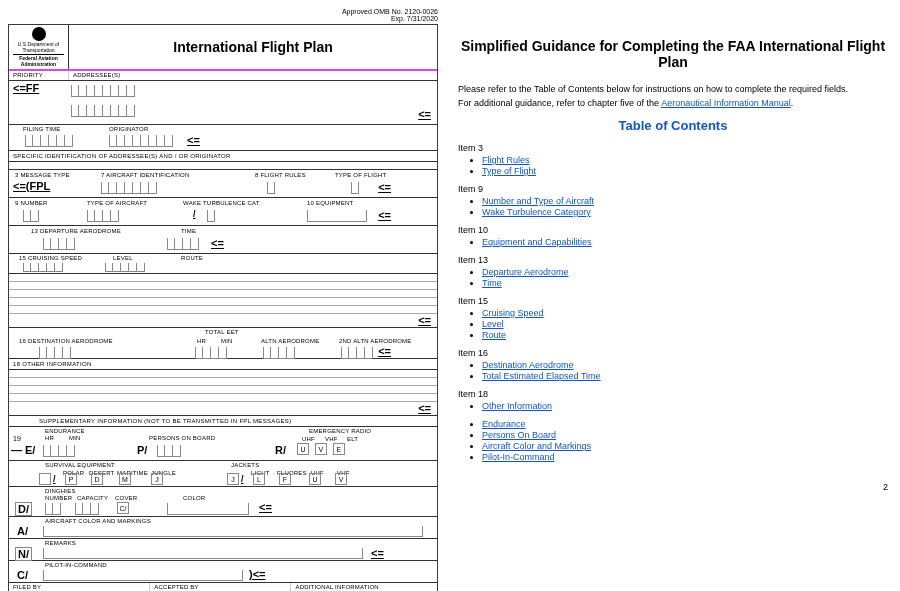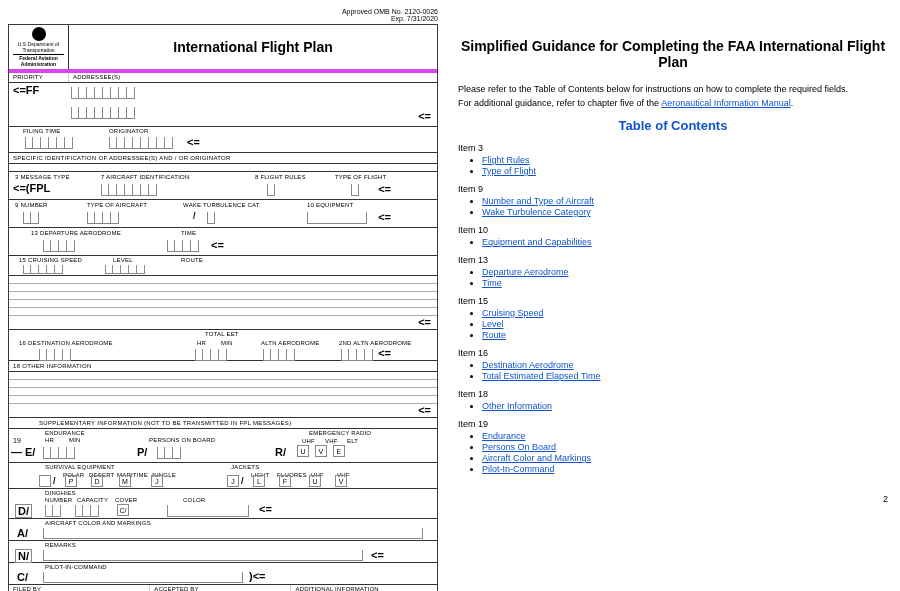--- a/index.html
+++ b/index.html
@@ -10,31 +10,31 @@
     font-size: 7px;
     background: #fff;
     display: flex;
     gap: 20px;
     width: 900px;
   }
   .left-col { width: 430px; flex-shrink: 0; }
   .right-col { width: 430px; flex-shrink: 0; font-size: 10px; }
   .form-header { text-align: right; font-size: 7px; margin-bottom: 2px; }
   .form-box { border: 1.5px solid #3a3a3a; }
-  .title-row { display: flex; align-items: center; border-bottom: 4px solid #d946ef; }
+  .title-row { display: flex; align-items: center; border-bottom: 2px solid #d946ef; }
   .seal { width: 60px; padding: 2px 4px; font-size: 5px; line-height: 1.1; text-align: center; border-right: 1px solid #333; }
   .seal-circle { width: 14px; height: 14px; border-radius: 50%; background: #000; margin: 0 auto 1px; }
   .title { flex: 1; text-align: center; font-weight: bold; font-size: 14px; padding: 4px 0; }
   .row { border-bottom: 1px solid #333; }
   .row::after { content: ""; display: block; clear: both; }
   .cell { float: left; padding: 1px 4px 1px 4px; position: relative; border-right: 1px solid #ccc; }
   .cell:last-child { border-right: none; }
   .lbl { font-size: 6px; letter-spacing: 0.2px; display:block; margin-bottom:1px; }
   .plbl { font-size: 6px; letter-spacing: 0.3px; padding: 2px 4px; display:block; }
-  .arrow-left { font-weight: bold; font-size: 11px; line-height:1; }
+  .arrow-left { font-weight: bold; font-size: 11px; line-height:1;text-decoration:underline; }
   .tick { display:inline-block; width:8px; height:12px; border-right:1px solid #888; border-bottom:1px solid #888; vertical-align:bottom;}
   .tick:first-child { border-left:1px solid #888; }
   .longbox { display:block; height:11px; border:1px solid #888; border-top:none; margin-top:1px; }
   .small-sq { display:inline-block; width:12px; height:12px; border:1px solid #888; text-align:center; line-height:11px; font-size:7px; vertical-align: middle; margin: 0 2px;}
   .strip { height: 8px; border-bottom:1px solid #aaa; }
   .rtitle { font-weight: bold; font-size: 14px; text-align: center; margin: 30px 0 14px; }
   .toc-head { color: #1155cc; font-weight: bold; font-size: 13px; text-align: center; margin: 10px 0; }
   .right-col p { font-size: 9px; margin: 4px 0; }
   .right-col a { color: #1155cc; text-decoration: underline; text-align: center; }
   .item-block { margin-bottom: 8px; font-size: 9px; }
@@ -321,21 +321,20 @@
           <li><a href="#">Total Estimated Elapsed Time</a></li>
         </ul>
       </div>
       <div class="item-block">
         <div class="ih">Item 18</div>
         <ul>
           <li><a href="#">Other Information</a></li>
         </ul>
       </div>
       <div class="item-block">
-        <div class="ih">Item 19</div>
         <ul>
           <li><a href="#">Endurance</a></li>
           <li><a href="#">Persons On Board</a></li>
           <li><a href="#">Aircraft  Color and Markings</a></li>
           <li><a href="#">Pilot-In-Command</a></li>
         </ul>
       </div>
     </div>
   <div class="pnum">2</div>
 </div>

